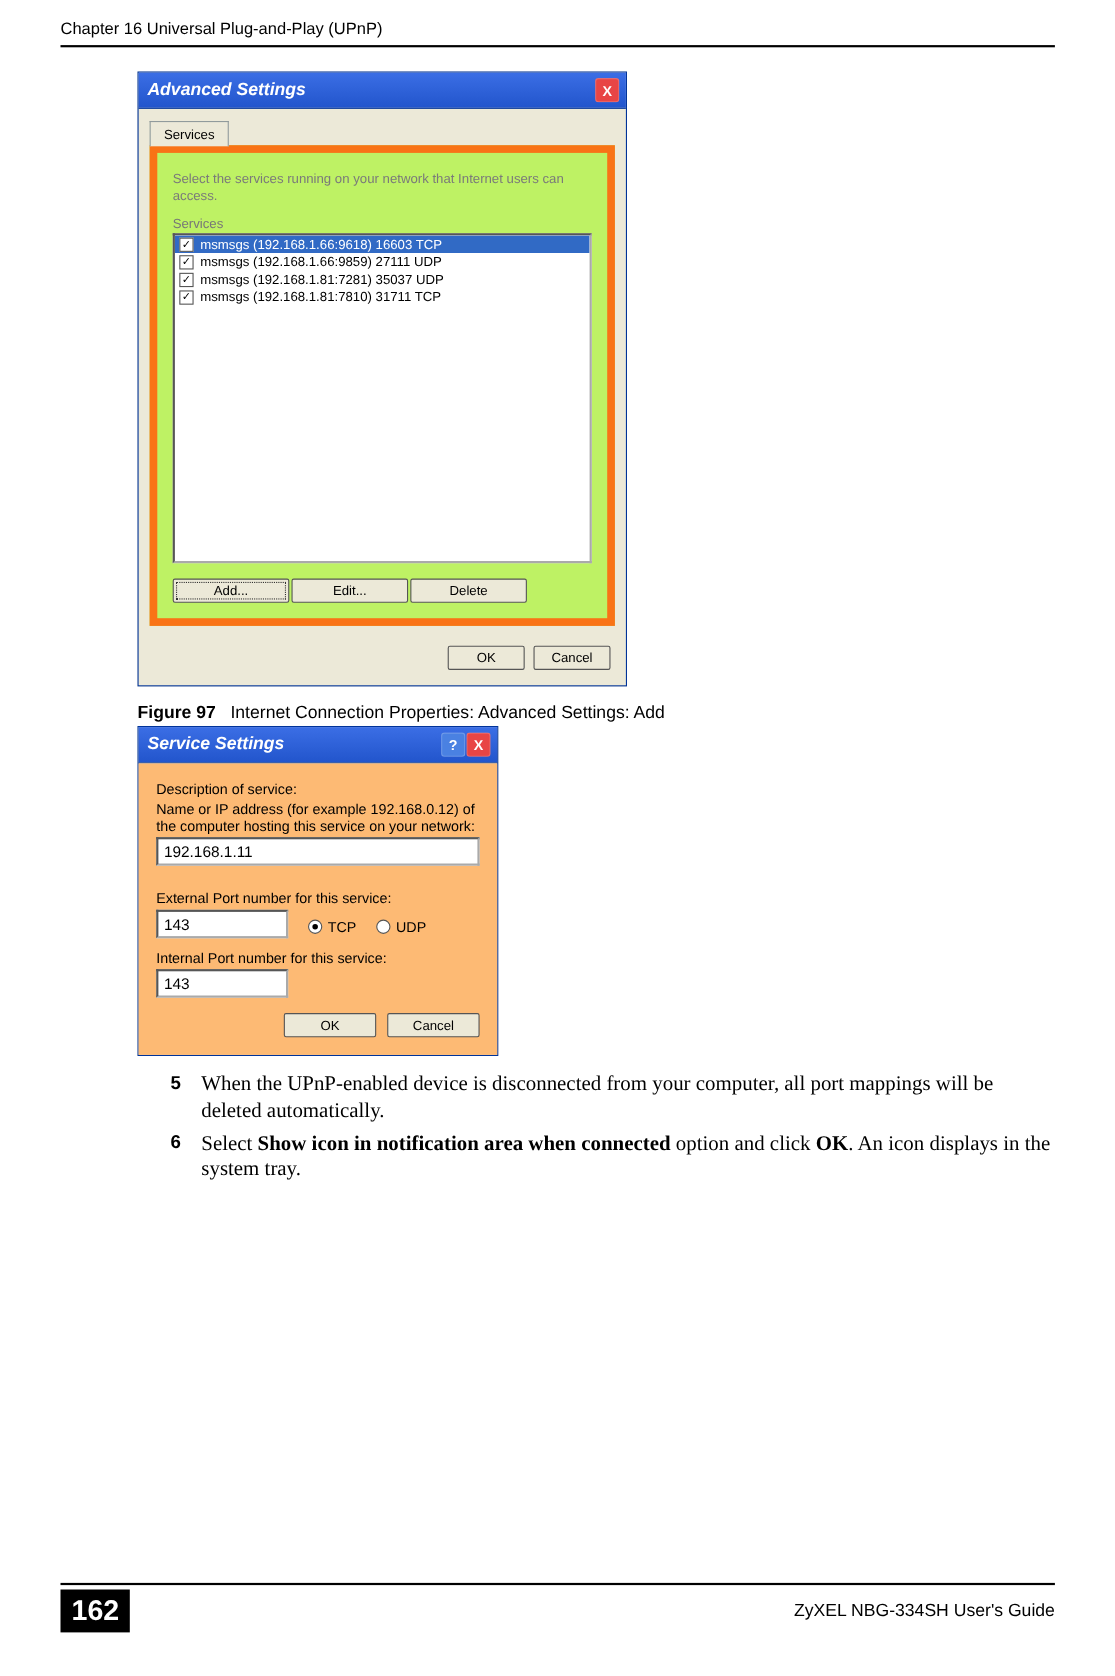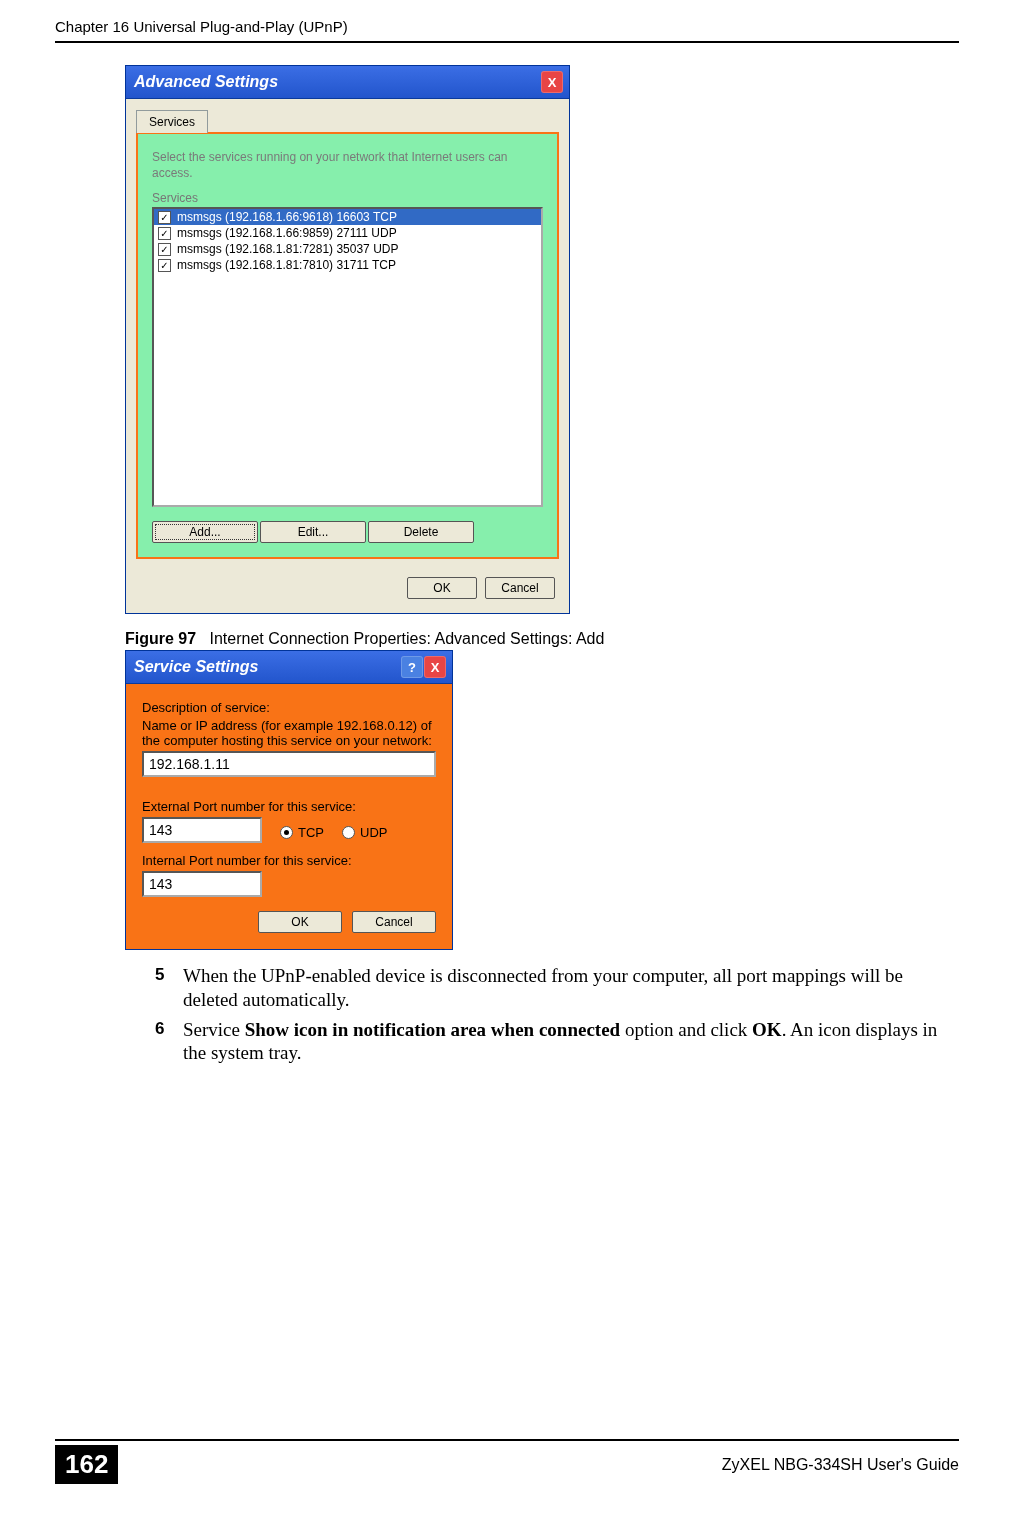--- a/index.html
+++ b/index.html
@@ -81,22 +81,22 @@
   .tab {
     background: #ece9d8;
     border: 1px solid #919b9c;
     border-bottom: none;
     padding: 4px 12px;
     position: relative;
     top: 1px;
     font-size: 12px;
   }
   .tab-panel {
-    background: #86efac;
-    border: 2px solid #f97316;
+    background: #bef264;
+    border: 7px solid #f97316;
     padding: 16px 14px 14px 14px;
   }
   .instructions {
     color: #7a7a7a;
     font-size: 12px;
     margin-bottom: 10px;
     line-height: 1.3;
   }
   .group-label {
     color: #777;
@@ -153,21 +153,21 @@
   .footer-btns {
     display: flex;
     justify-content: flex-end;
     gap: 8px;
     padding: 8px 14px 14px 0;
   }
   .footer-btns .win-btn { width: 70px; }
 
   
   .dlg2 { width: 328px; margin-top: 2px; }
-  .dlg2 .dlg-body { padding: 16px; background: #f97316; }
+  .dlg2 .dlg-body { padding: 16px; background: #fdba74; }
   .field-label {
     font-size: 13px;
     margin-bottom: 3px;
   }
   .text-input {
     border: 2px inset #aaa;
     background: #fff;
     padding: 3px 5px;
     font-size: 14px;
     width: 100%;
@@ -359,21 +359,21 @@
   </div>
 
   <div class="body-list">
     <div class="item">
       <div class="num">5</div>
       <div class="txt">When the UPnP-enabled device is disconnected from your computer, all port mappings will be deleted automatically.</div>
     </div>
     <div class="item">
       <div class="num">6</div>
       <div class="txt">
-        <span>Service </span><span class="bold-run">Show icon in notification area when connected</span><span> option and click </span><span class="bold-run">OK</span><span>. An icon displays in the system tray.</span>
+        <span>Select </span><span class="bold-run">Show icon in notification area when connected</span><span> option and click </span><span class="bold-run">OK</span><span>. An icon displays in the system tray.</span>
       </div>
     </div>
   </div>
 
   <div class="footer-bar">
     <div class="footer-line"></div>
     <div class="footer-row">
       <div class="page-num-box">162</div>
       <div class="guide-name">ZyXEL NBG-334SH User's Guide</div>
     </div>

